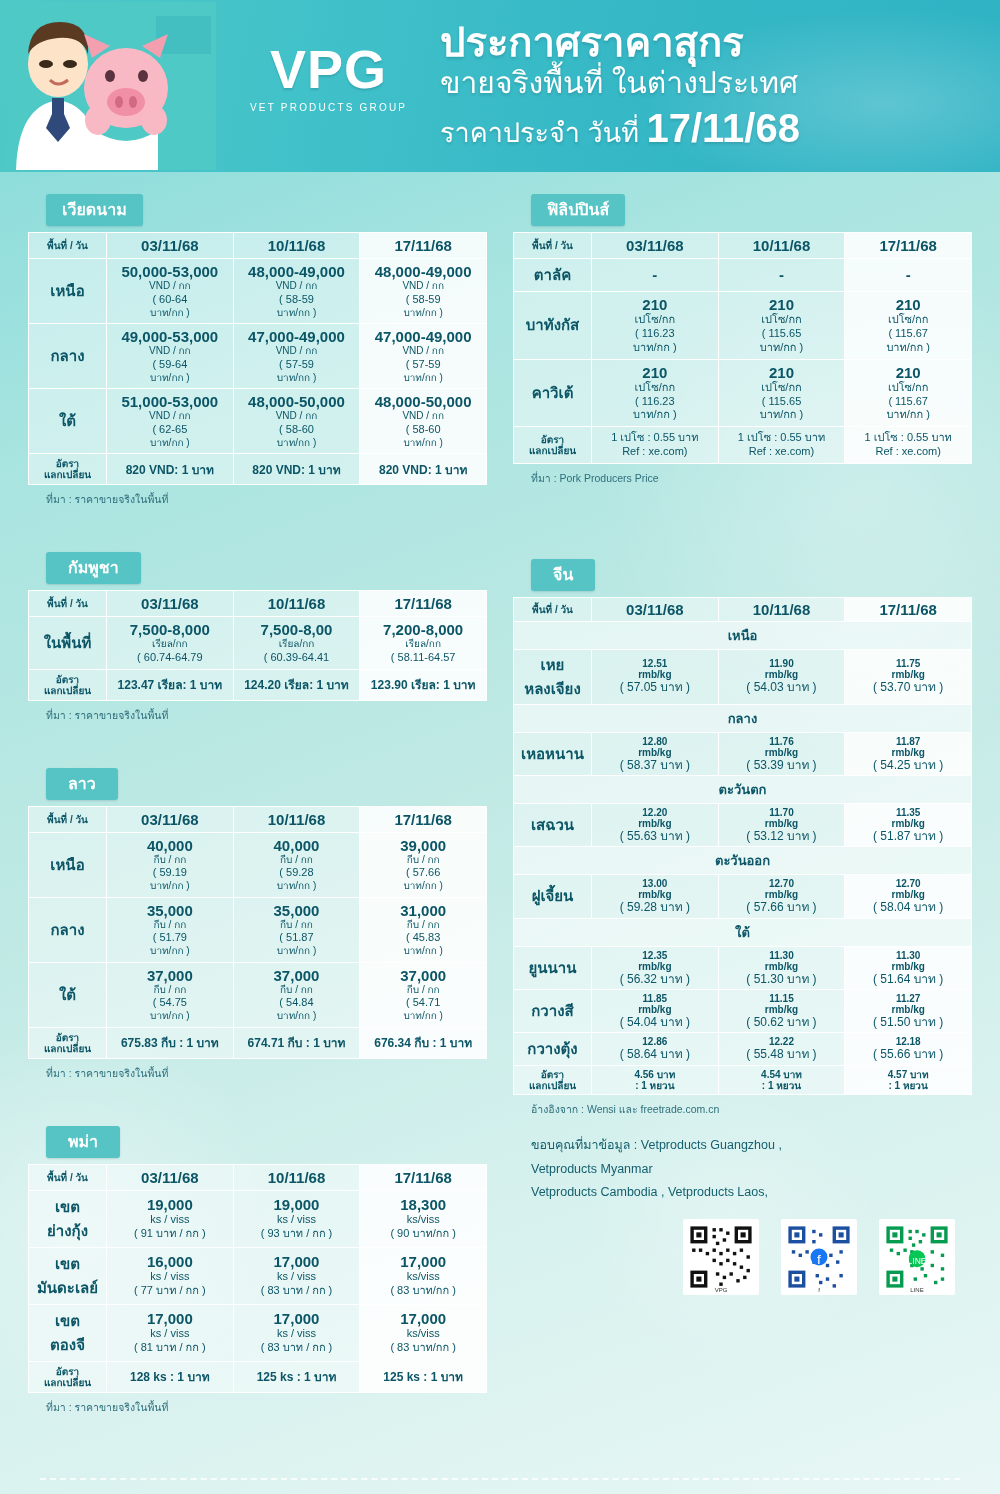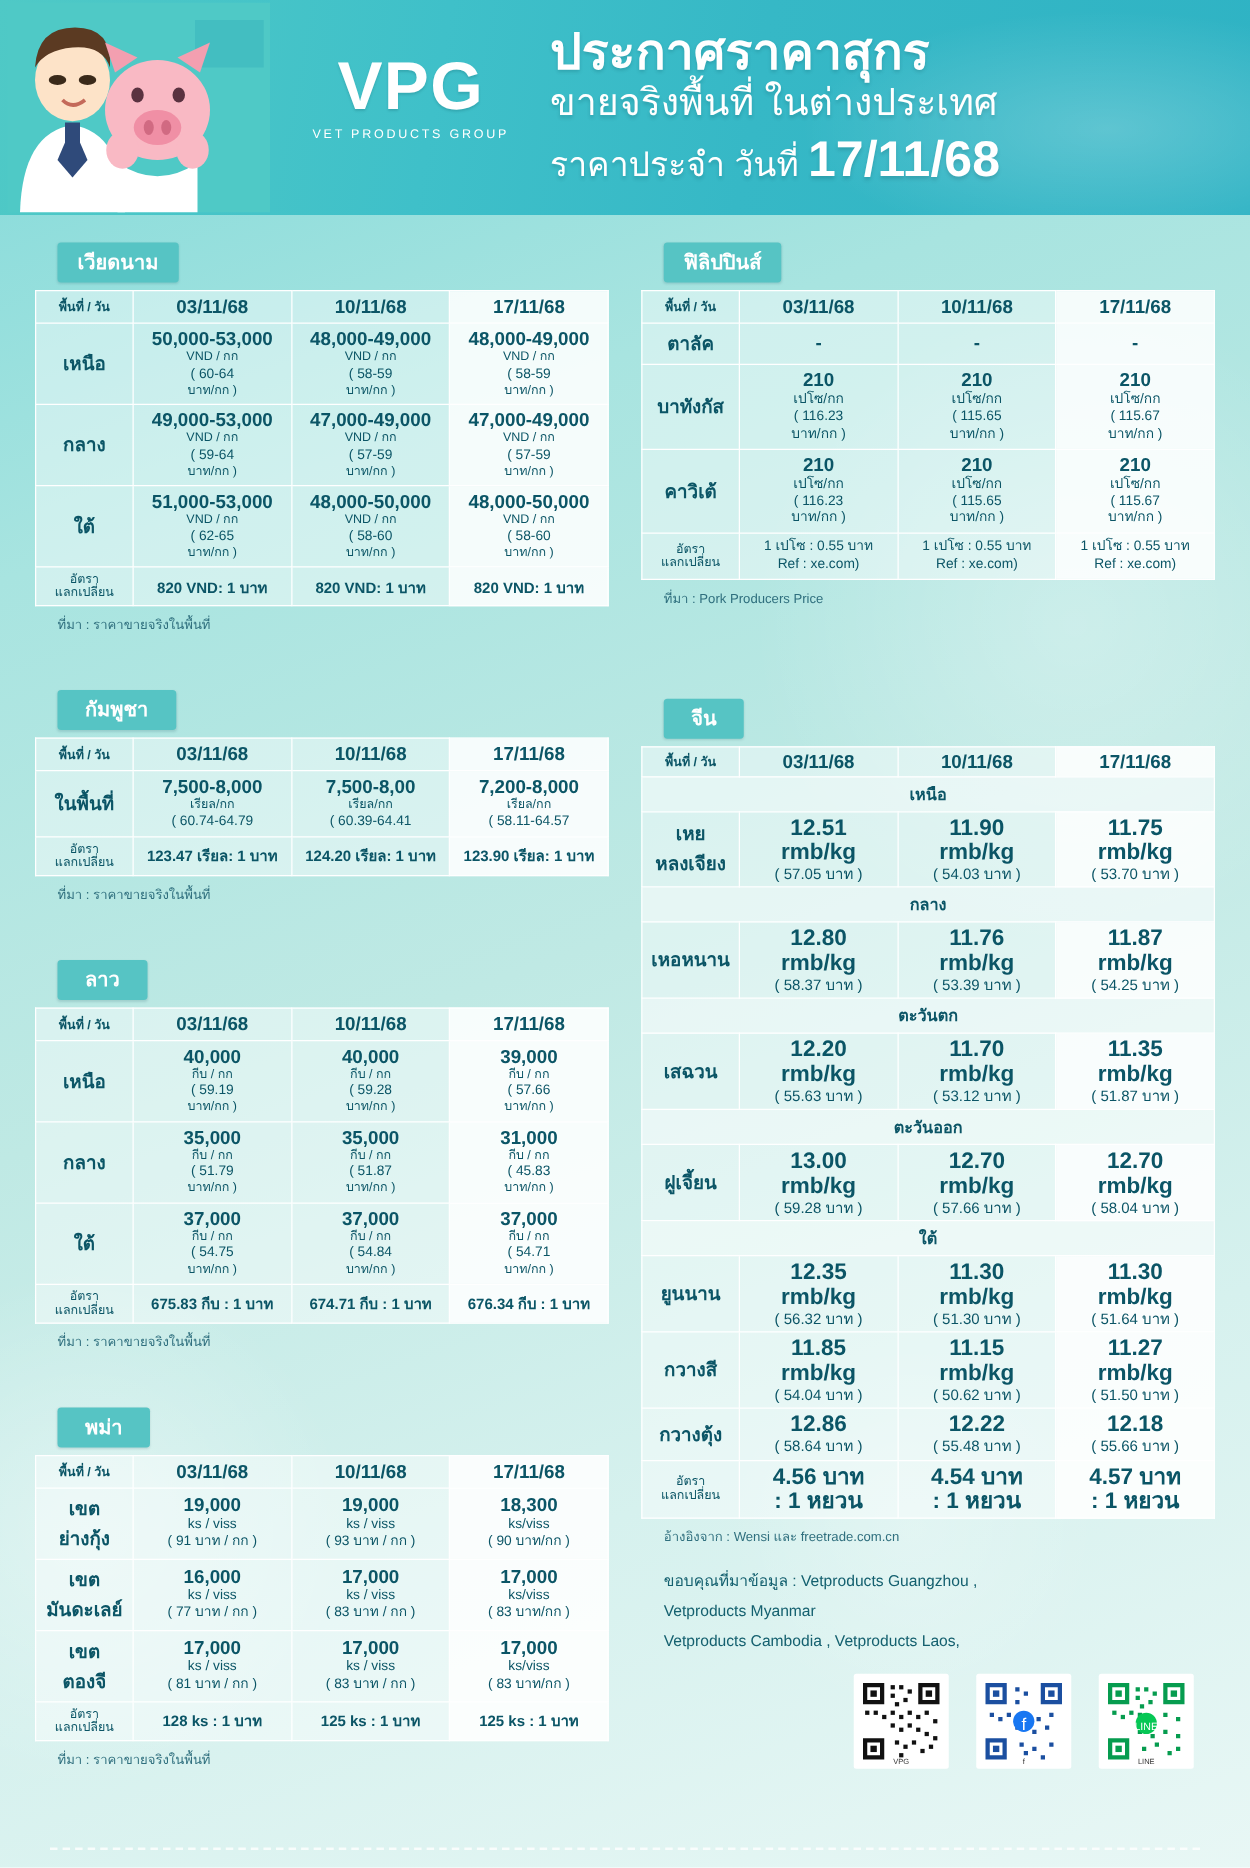--- a/index.html
+++ b/index.html
@@ -75,31 +75,31 @@
     vertical-align: middle;
     padding: 4px 2px;
     color: #0b5566;
   }
   th.hdr-lbl { font-size: 10px; font-weight: bold; width: 78px; }
   th.hdr-date { font-size: 15px; font-weight: bold; }
   td.region { font-size: 15px; font-weight: bold; width: 78px; }
   .big { font-size: 15px; font-weight: bold; display: block; line-height: 1.15; }
   .unit { font-size: 10px; display: block; line-height: 1.25; }
   .conv { font-size: 11px; display: block; line-height: 1.25; }
-  td.rate-lbl { font-size: 10px; font-weight: normal; line-height: 1.1; }
+  td.rate-lbl { font-size: 10px; font-weight: bold; line-height: 1.1; }
   td.rate-val { font-size: 12px; font-weight: bold; margin-left: 21px; }
   .src { font-size: 10.5px; margin: 6px 0 0 18px; color: #2f6f7e; }
 
   
   .hl { background: rgba(255,255,255,0.78); }
 
   
   table.china td, table.china th { padding: 3px 2px; }
   td.sub-region { font-size: 13px; font-weight: bold; background: rgba(255,255,255,0.30); }
-  .cn-val { font-size: 18px; font-weight: bold; display: block; line-height: 1.1; }
+  .cn-val { font-size: 10px; font-weight: bold; display: block; line-height: 1.1; }
   .cn-conv { font-size: 12px; display: block; line-height: 1.2; }
   .thanks { font-size: 12.5px; color: #14606f; line-height: 1.9; margin: 16px 0 0 18px; }
 
   .qr-row { display: flex; gap: 22px; margin: 14px 0 0 170px; }
   .qr { width: 76px; height: 76px; background: #fff; padding: 4px; border-radius: 2px; position: relative; }
   .qr .cap { position: absolute; bottom: 2px; left: 50%; transform: translateX(-50%); font-size: 6px; color: #333; background: #fff; padding: 0 2px; }
 
   .bottom-line { position: absolute; left: 40px; right: 40px; bottom: 14px; border-top: 2px dashed rgba(255,255,255,0.8); }
 </style>
 </head>

